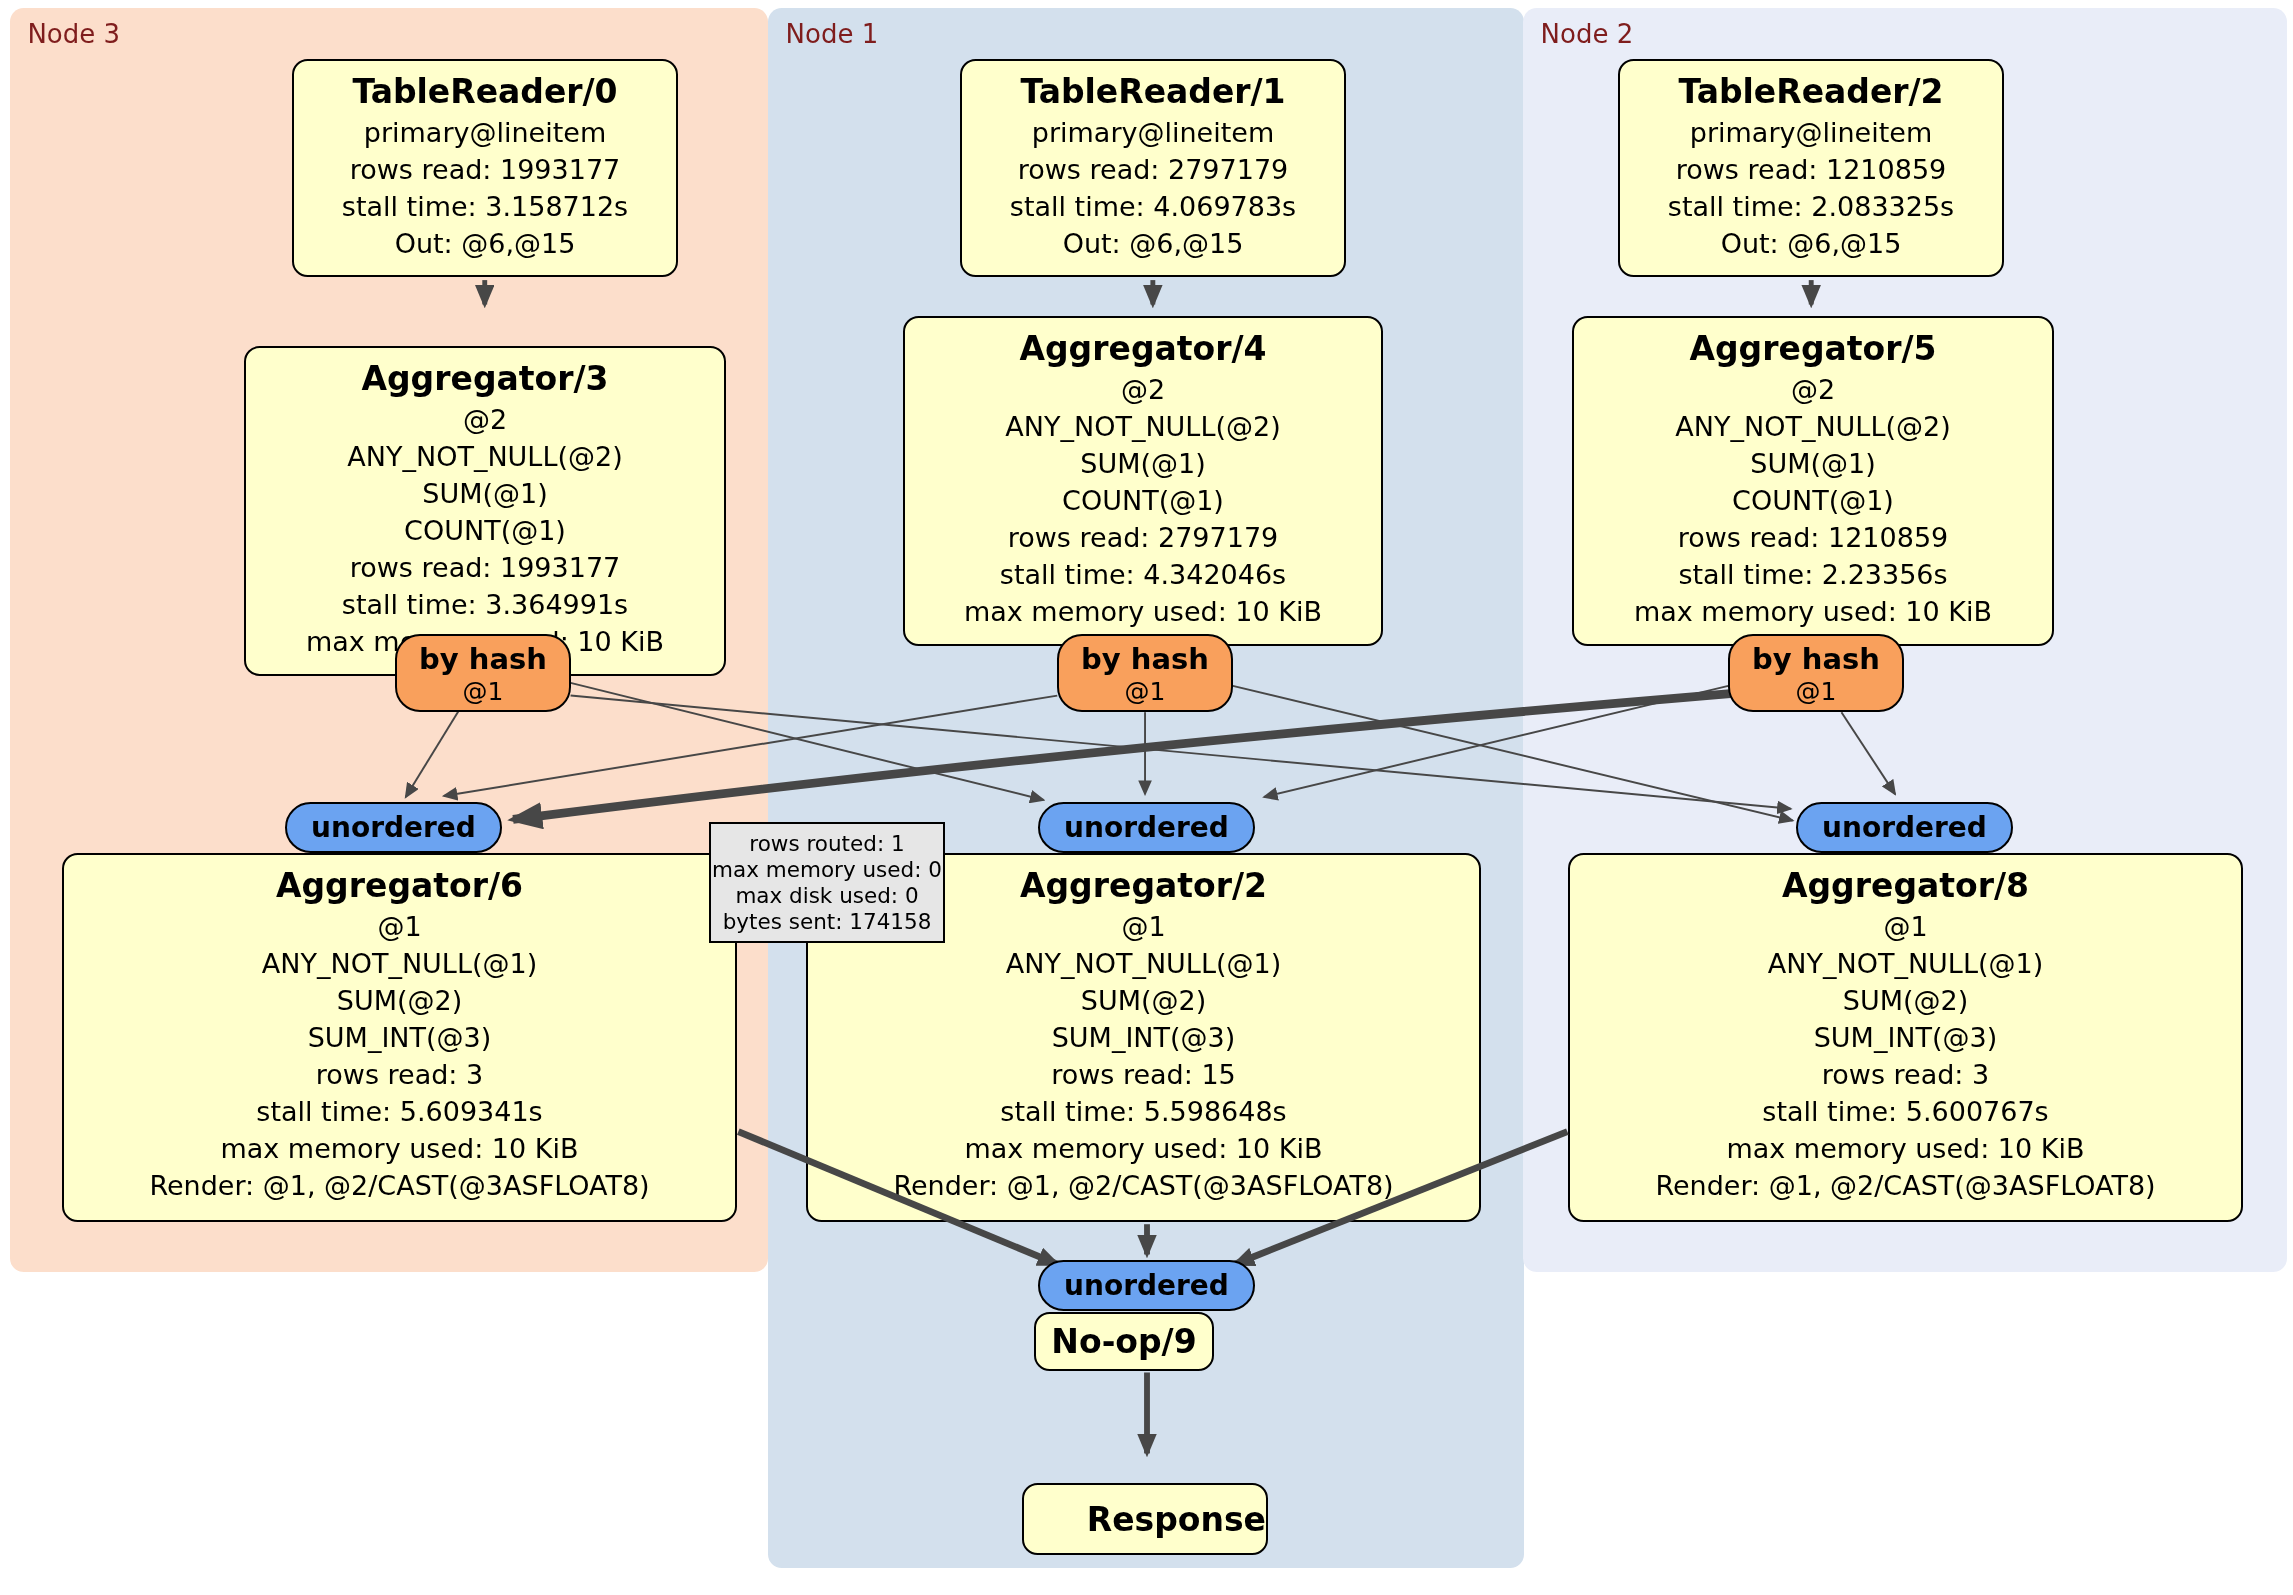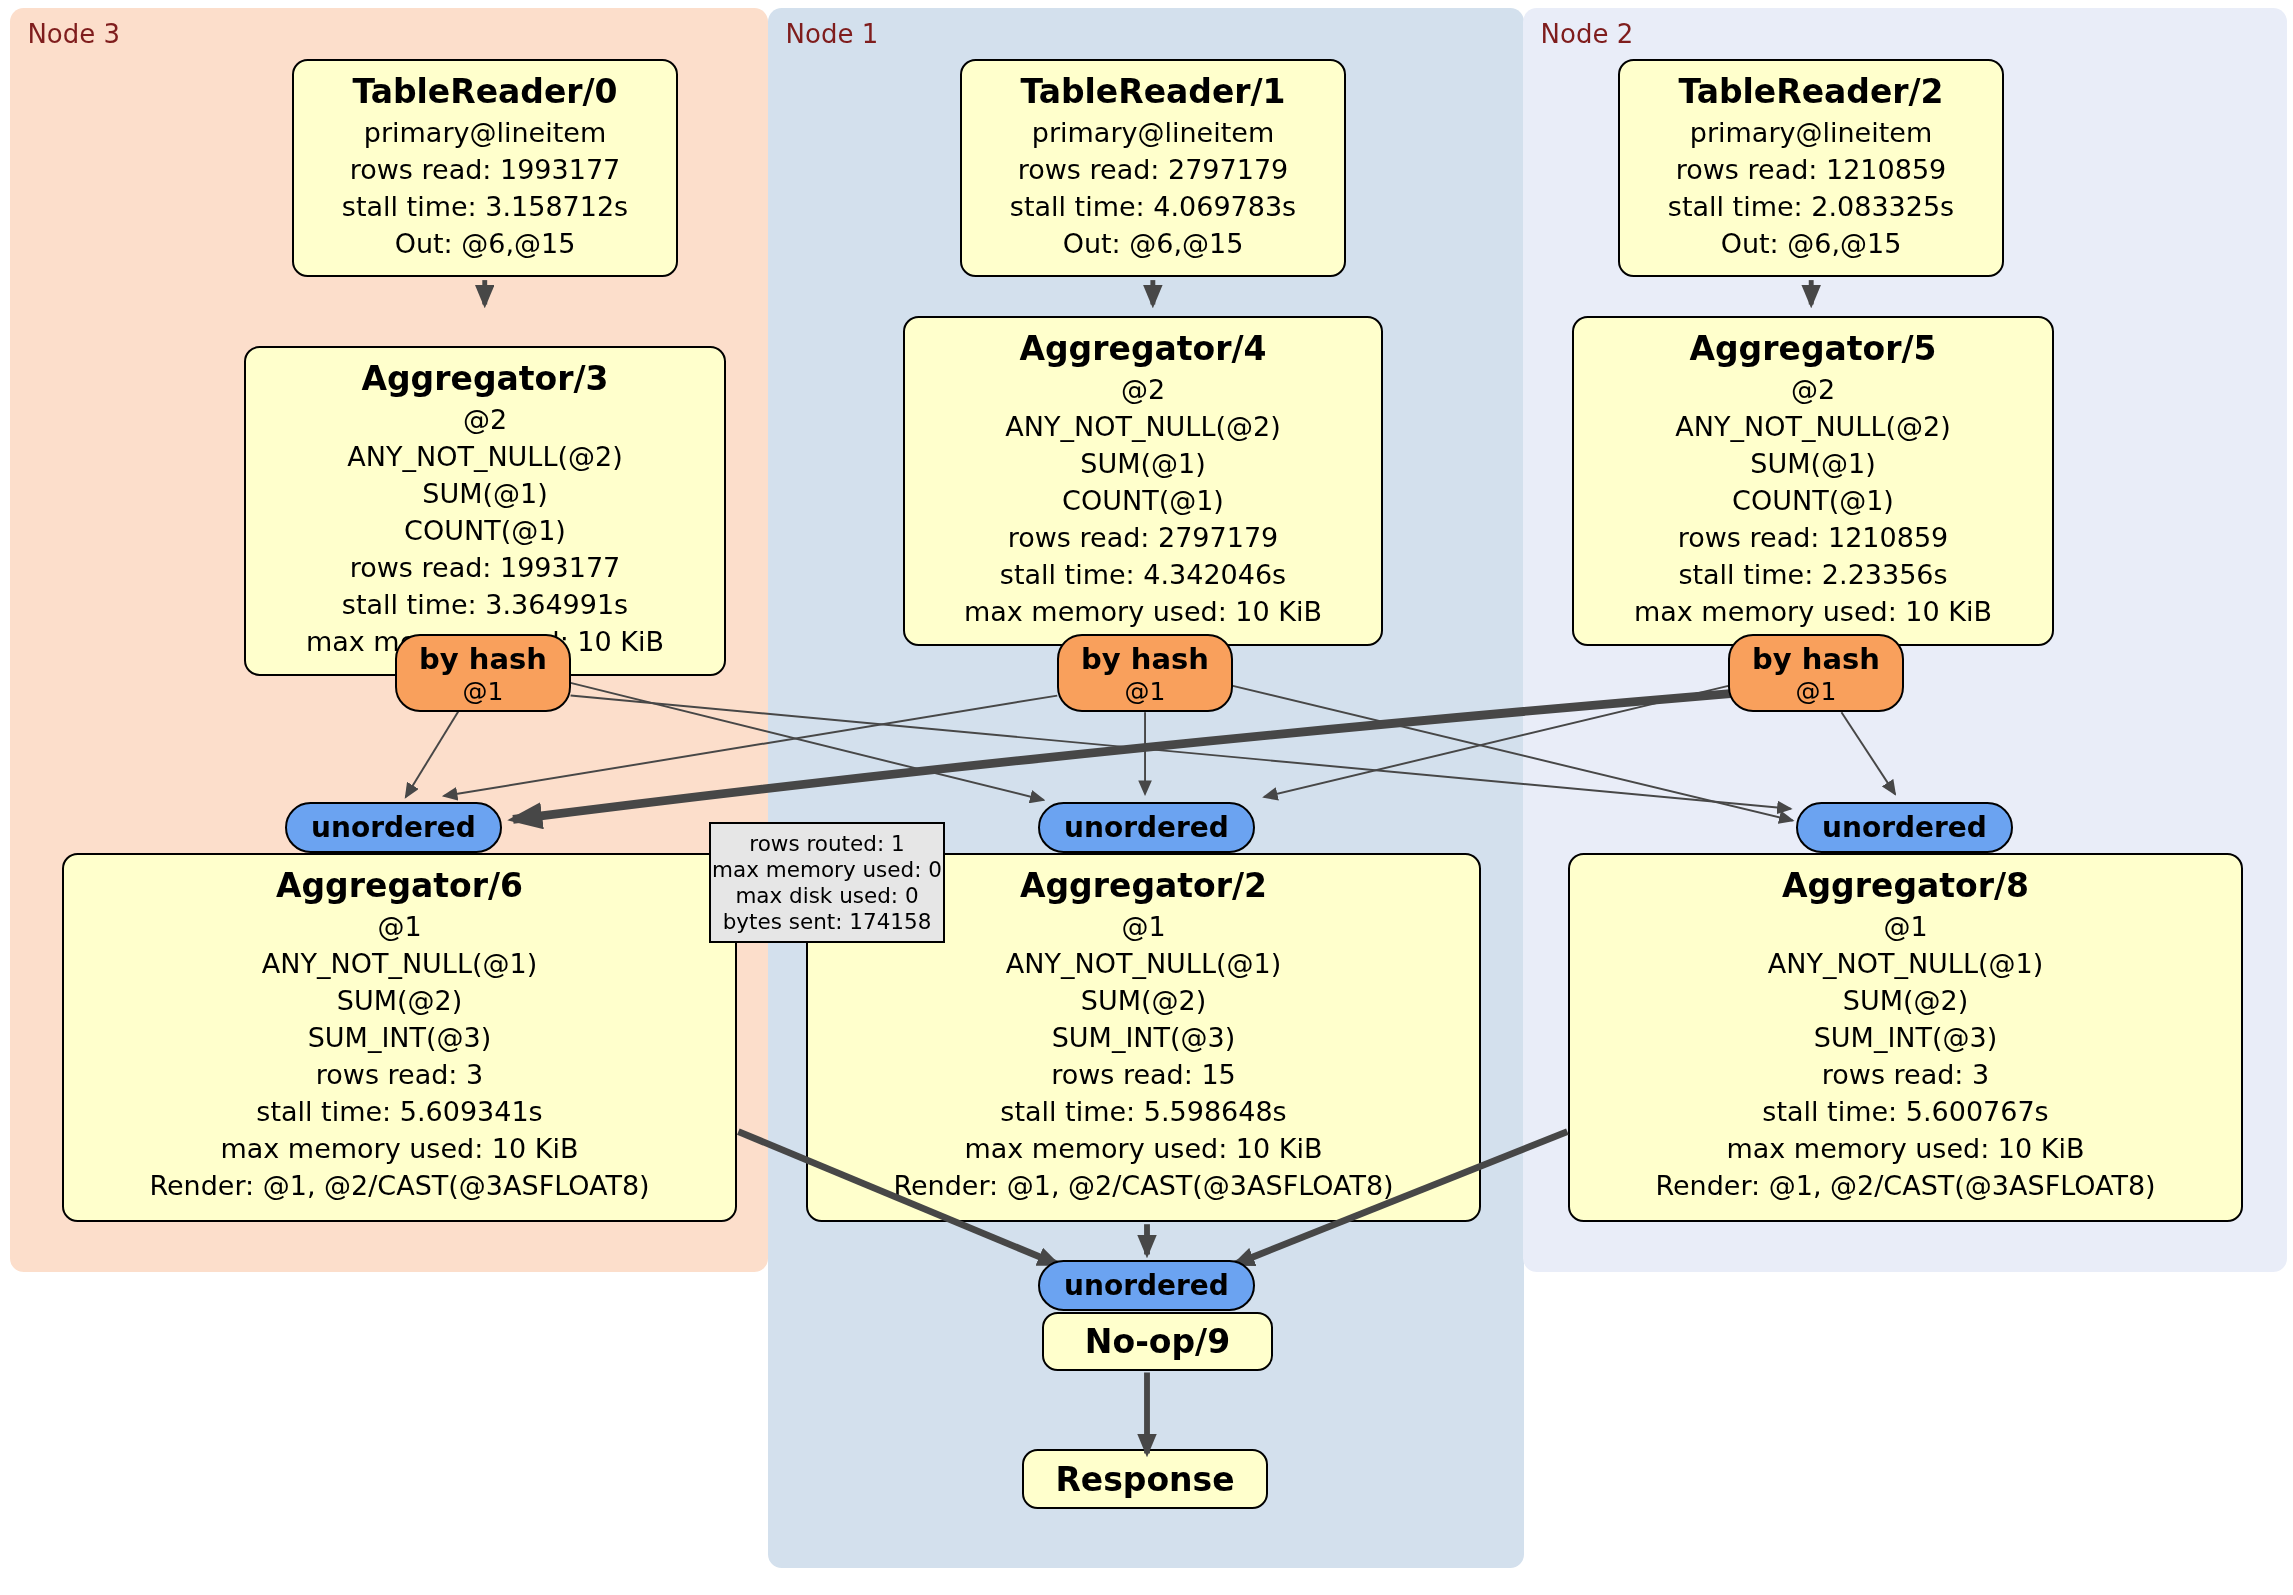--- a/index.html
+++ b/index.html
@@ -213,24 +213,24 @@
   <div class="stream" style="left:1038px;top:802px;width:217px;height:51px;">
     <span>unordered</span>
   </div>
   <div class="stream" style="left:1796px;top:802px;width:217px;height:51px;">
     <span>unordered</span>
   </div>
   <div class="stream" style="left:1038px;top:1260px;width:217px;height:51px;">
     <span>unordered</span>
   </div>
 
-  <div class="titlebox" style="left:1034px;top:1312px;width:231px;height:59px;margin-left:8px;">
+  <div class="titlebox" style="left:1034px;top:1312px;width:180px;height:59px;">
     <div class="t">No-op/9</div>
   </div>
-  <div class="titlebox" style="left:1022px;top:1449px;width:246px;height:60px;">
+  <div class="titlebox" style="left:1022px;top:1483px;width:246px;height:72px;justify-content:flex-end;">
     <div class="t">Response</div>
   </div>
 
   <div class="edge-tooltip" style="left:709px;top:822px;width:236px;height:121px;">
     <div>
         <div class="l">rows routed: 1</div>
         <div class="l">max memory used: 0</div>
         <div class="l">max disk used: 0</div>
         <div class="l">bytes sent: 174158</div>
       </div>

